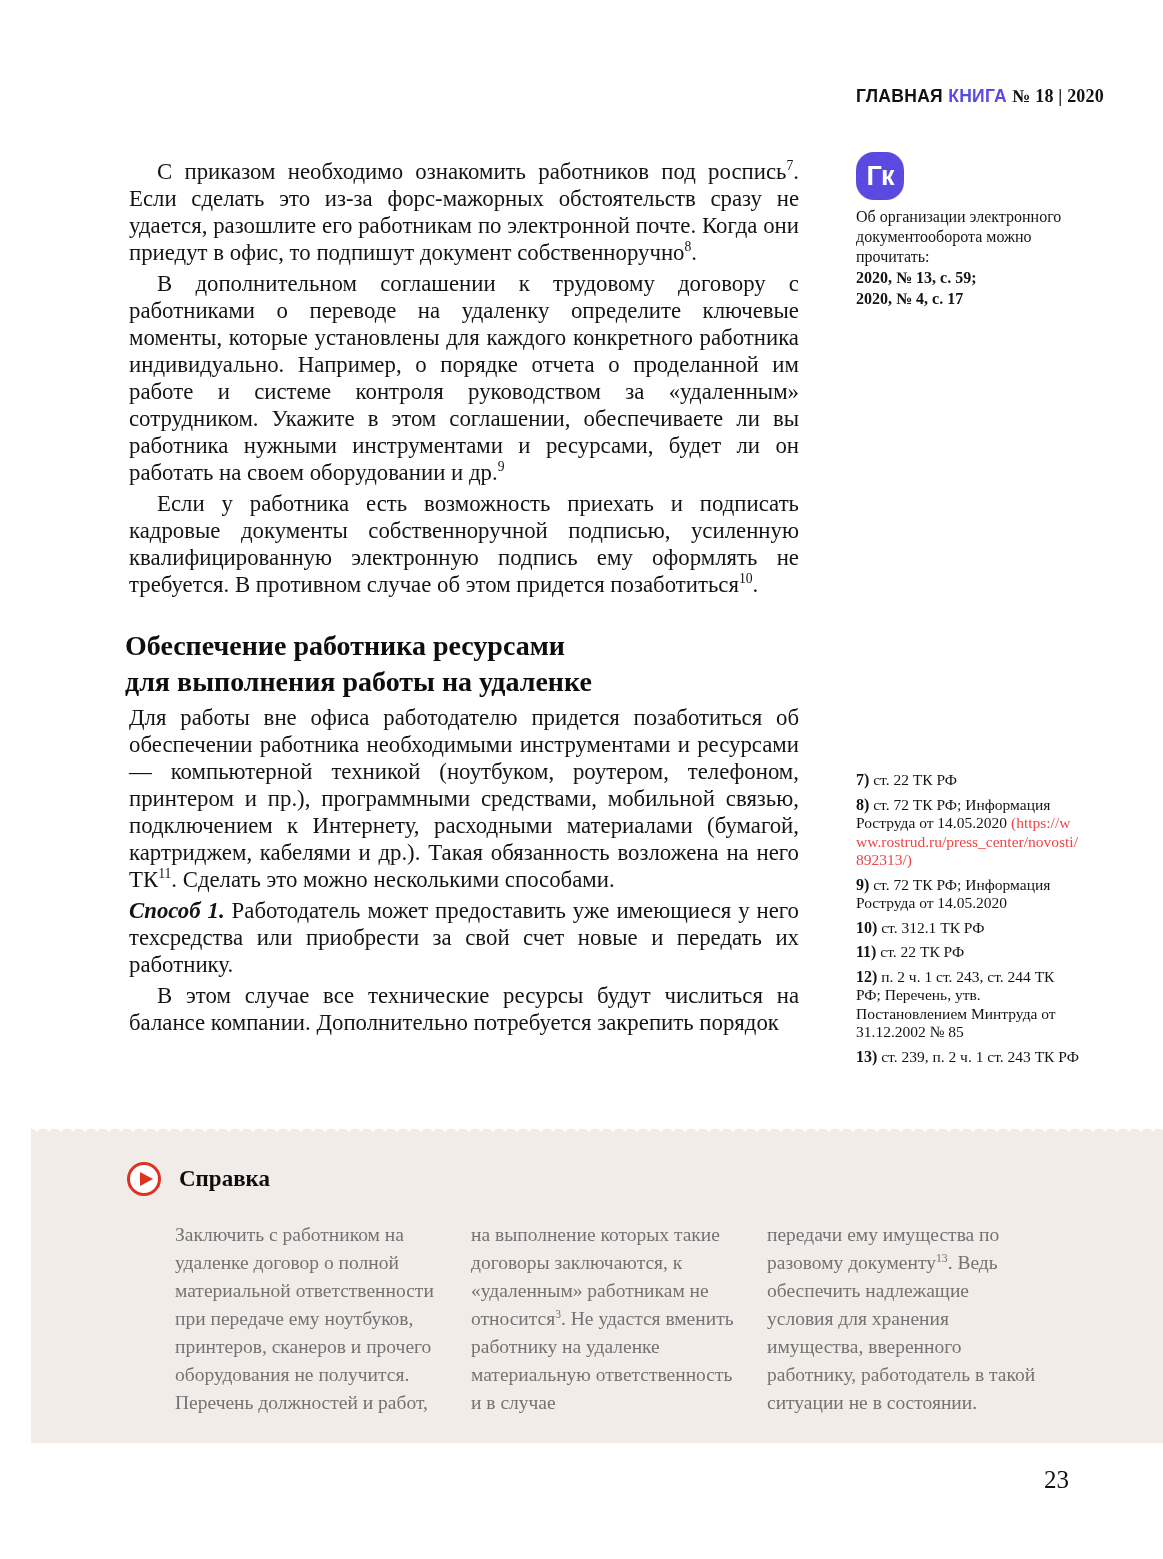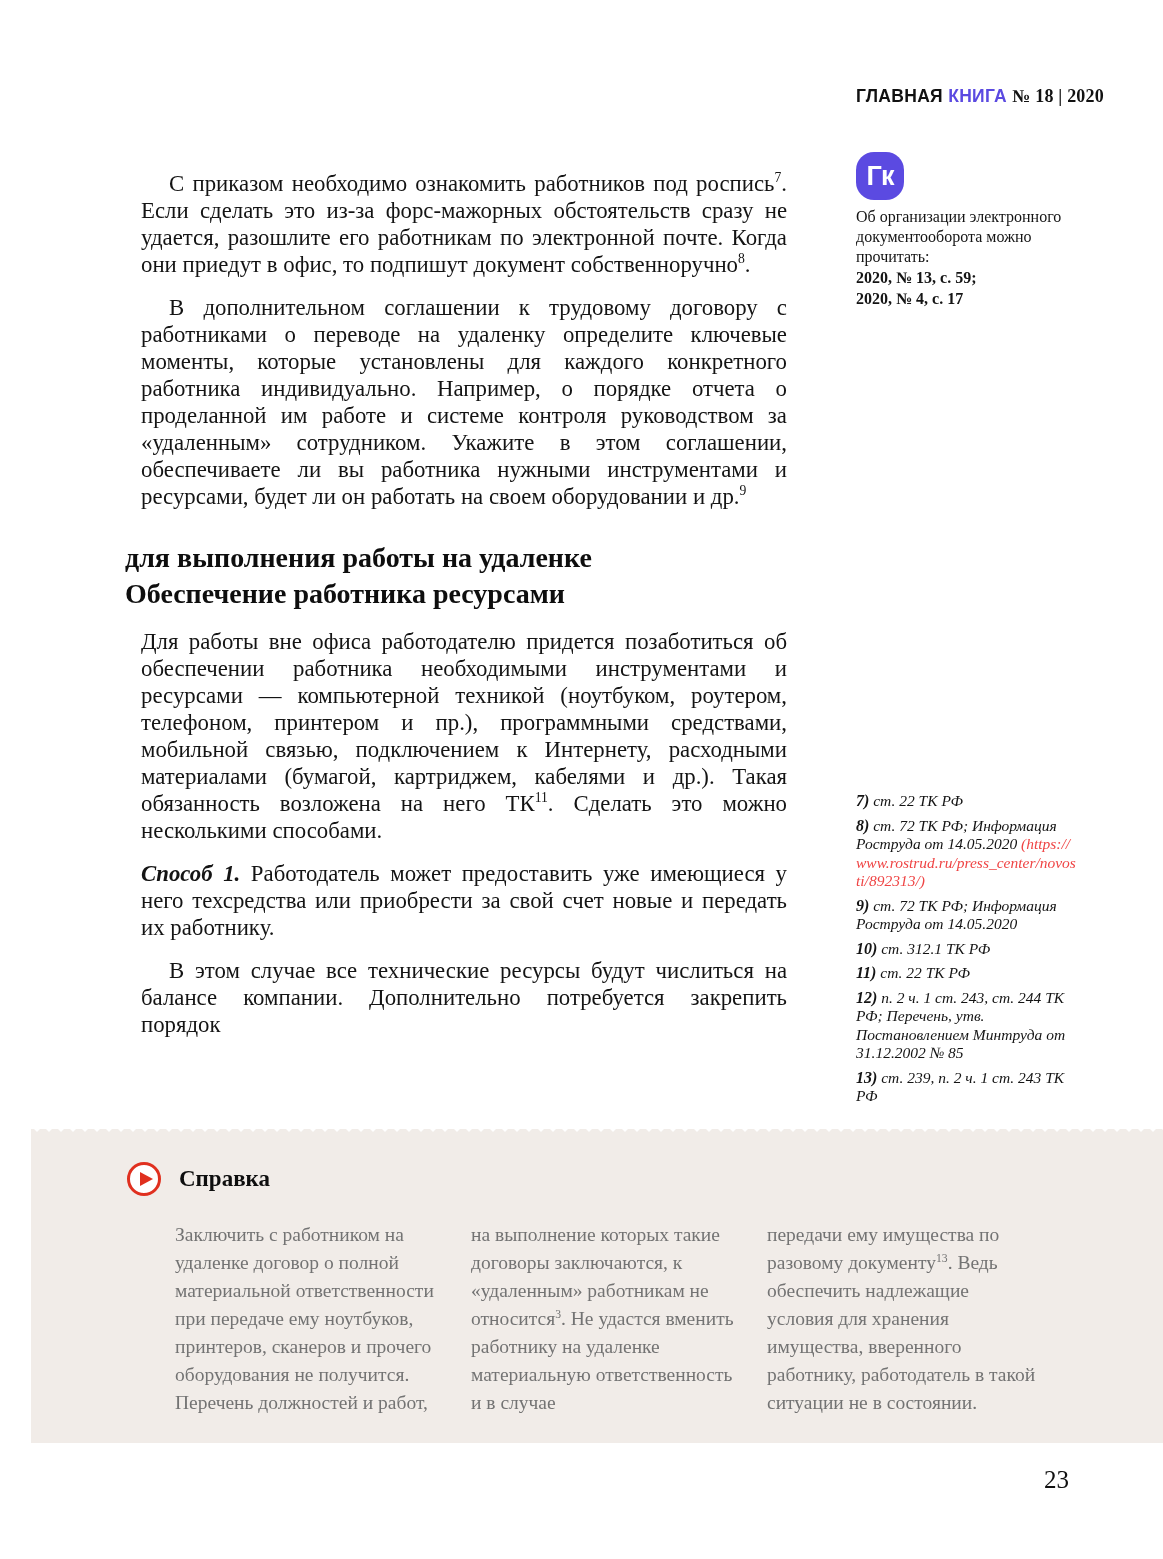--- a/index.html
+++ b/index.html
@@ -14,40 +14,40 @@
     font-family:"Liberation Sans","DejaVu Sans",sans-serif;
     font-weight:bold;font-size:17.5px;letter-spacing:.3px;color:#111;
   }
   .page-header .accent{color:#5b4ae1;}
   .page-header .issue{font-family:"Liberation Serif",serif;font-size:18px;letter-spacing:.2px;}
   
   .main-col{
     position:absolute;left:125px;top:154px;width:678px;
     font-size:22.8px;line-height:27px;text-align:justify;
   }
-  .main-col p{margin:16px;}
+  .main-col p{margin:4px;}
   .main-col p.indent{text-indent:28px;}
   .main-col sup{font-size:60%;line-height:0;vertical-align:super;}
   .section-heading{
     margin:30px 0 4px 0;font-weight:bold;font-size:28px;line-height:36px;
     text-align:left;color:#0e0e0e;
   }
   .section-heading span{display:block;}
   .method-par{margin-top:34px;}
   .method-lead{font-weight:bold;font-style:italic;}
   
   .sidebar{position:absolute;left:856px;top:152px;width:224px;font-size:16px;line-height:20px;}
   .gk-logo{
     width:48px;height:48px;border-radius:18px;background:#5b4ae1;color:#fff;
     font-family:"Liberation Sans","DejaVu Sans",sans-serif;font-weight:bold;font-size:27px;
     display:flex;align-items:center;justify-content:center;letter-spacing:-1px;
   }
   .aside-note{margin-top:7px;}
   .aside-refs{font-weight:bold;margin-top:1px;}
-  .footnotes{position:absolute;left:856px;top:792px;width:224px;font-size:15.5px;line-height:18.5px;font-style:italic;}
+  .footnotes{position:absolute;left:856px;top:771px;width:224px;font-size:15.5px;line-height:18.5px;}
   .fn{margin-bottom:6px;}
   .fn b{font-size:16px;}
   .fn-link{color:#ef4444;word-break:break-all;}
   
   .spravka{
     position:absolute;left:31px;top:1135px;width:1132px;height:308px;
     background:#f1ece8;
   }
   .spravka::before{
     content:"";position:absolute;left:0;top:-6px;width:100%;height:6px;
@@ -80,24 +80,25 @@
 
 <div class="page-header">
   <span>ГЛАВНАЯ</span>
   <span class="accent">КНИГА</span>
   <span class="issue">№ 18 | 2020</span>
 </div>
 
 <div class="main-col">
   <p class="indent">С приказом необходимо ознакомить работников под роспись<sup>7</sup>. Если сделать это из-за форс-мажорных обстоятельств сразу не удается, разошлите его работникам по электронной почте. Когда они приедут в офис, то подпишут документ собственноручно<sup>8</sup>.</p>
   <p class="indent">В дополнительном соглашении к трудовому договору с работниками о переводе на удаленку определите ключевые моменты, которые установлены для каждого конкретного работника индивидуально. Например, о порядке отчета о проделанной им работе и системе контроля руководством за «удаленным» сотрудником. Укажите в этом соглашении, обеспечиваете ли вы работника нужными инструментами и ресурсами, будет ли он работать на своем оборудовании и др.<sup>9</sup></p>
+  <p class="indent">Если у работника есть возможность приехать и подписать кадровые документы собственноручной подписью, усиленную квалифицированную электронную подпись ему оформлять не требуется. В противном случае об этом придется позаботиться<sup>10</sup>.</p>
 
   <h2 class="section-heading">
+    <span>Обеспечение работника ресурсами</span>
     <span>для выполнения работы на удаленке</span>
-    <span>Обеспечение работника ресурсами</span>
   </h2>
 
   <p>Для работы вне офиса работодателю придется позаботиться об обеспечении работника необходимыми инструментами и ресурсами — компьютерной техникой (ноутбуком, роутером, телефоном, принтером и пр.), программными средствами, мобильной связью, подключением к Интернету, расходными материалами (бумагой, картриджем, кабелями и др.). Такая обязанность возложена на него ТК<sup>11</sup>. Сделать это можно несколькими способами.</p>
 
   <p class="method-par">
     <span class="method-lead">Способ 1.</span>
     <span> </span>
     <span>Работодатель может предоставить уже имеющиеся у него техсредства или приобрести за свой счет новые и передать их работнику.</span>
   </p>
 

